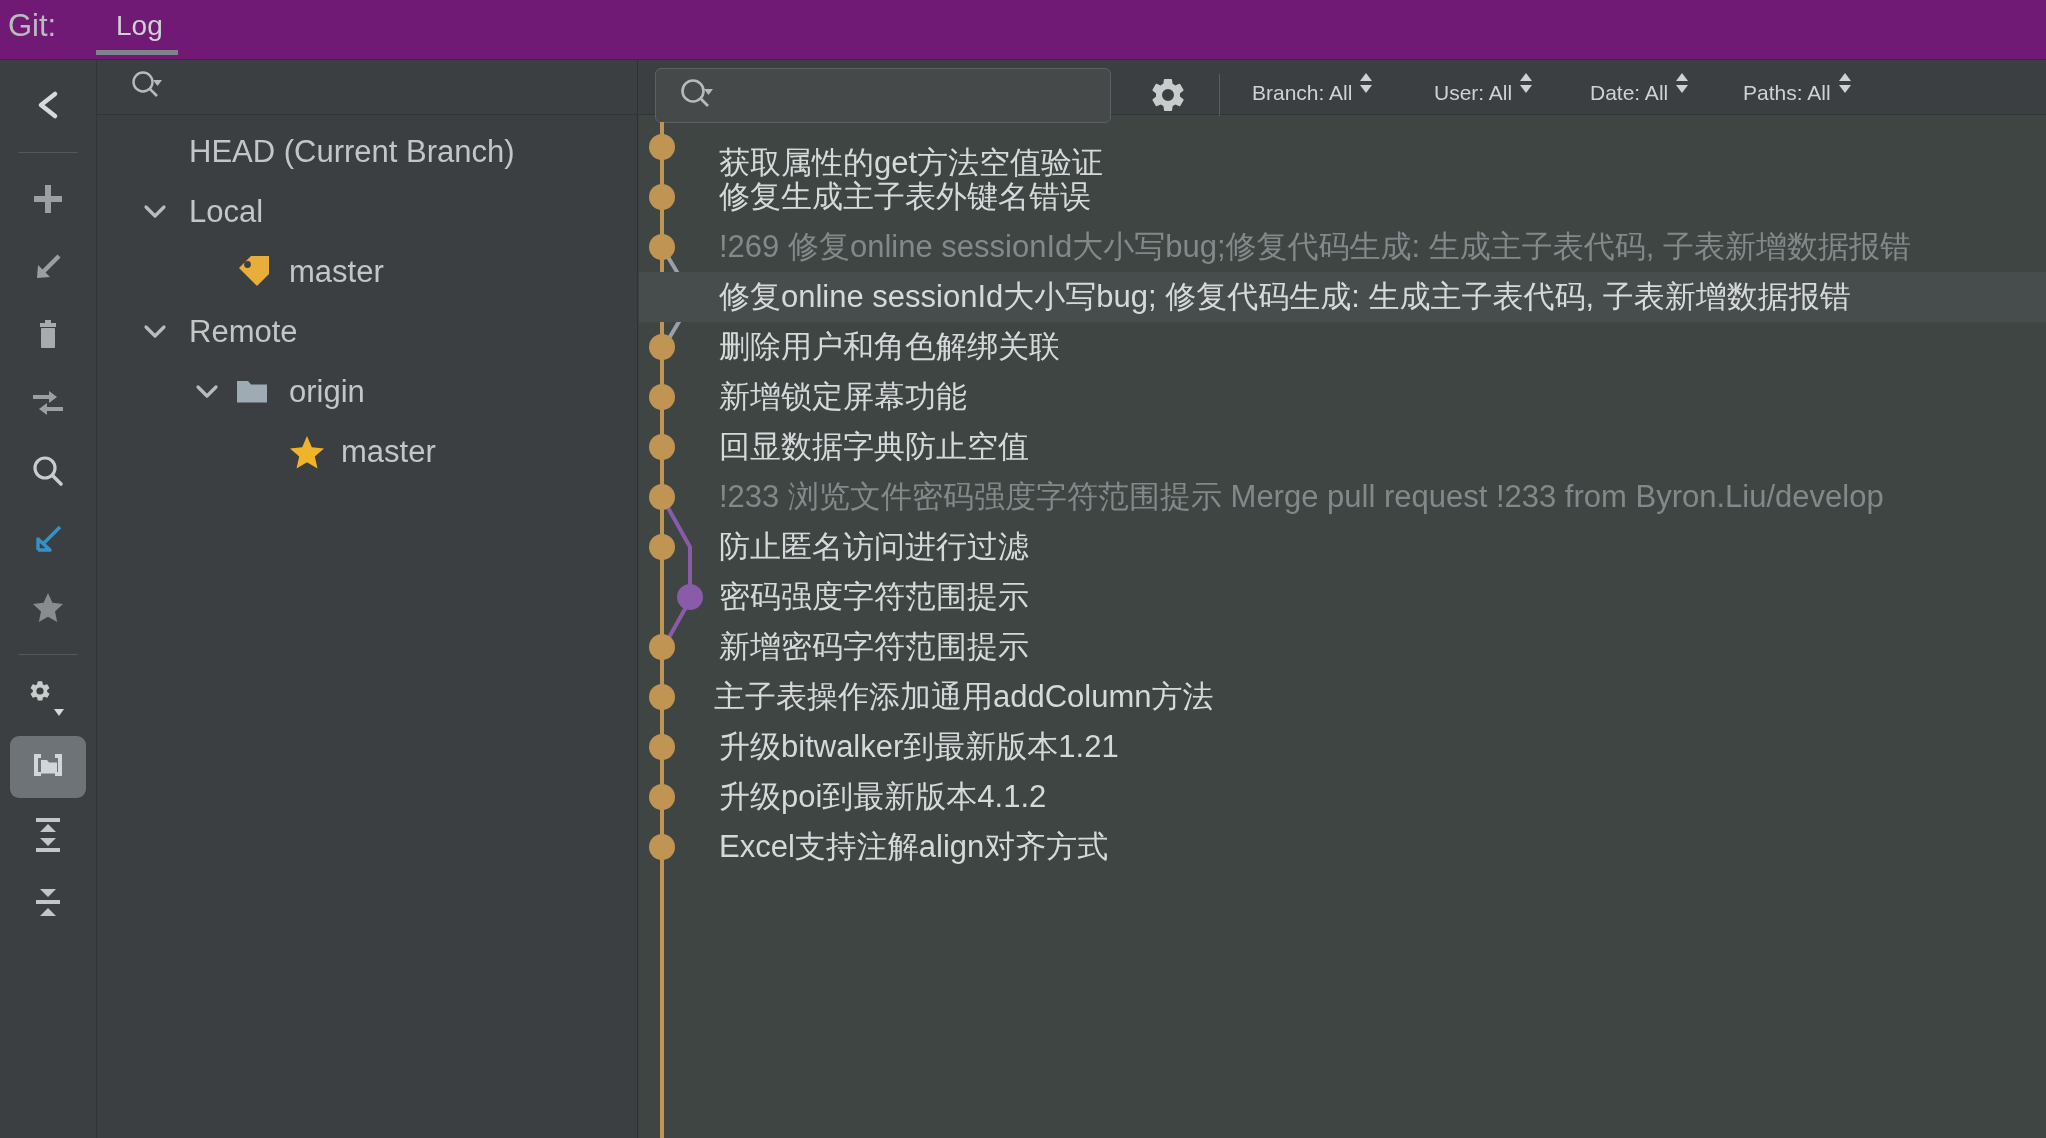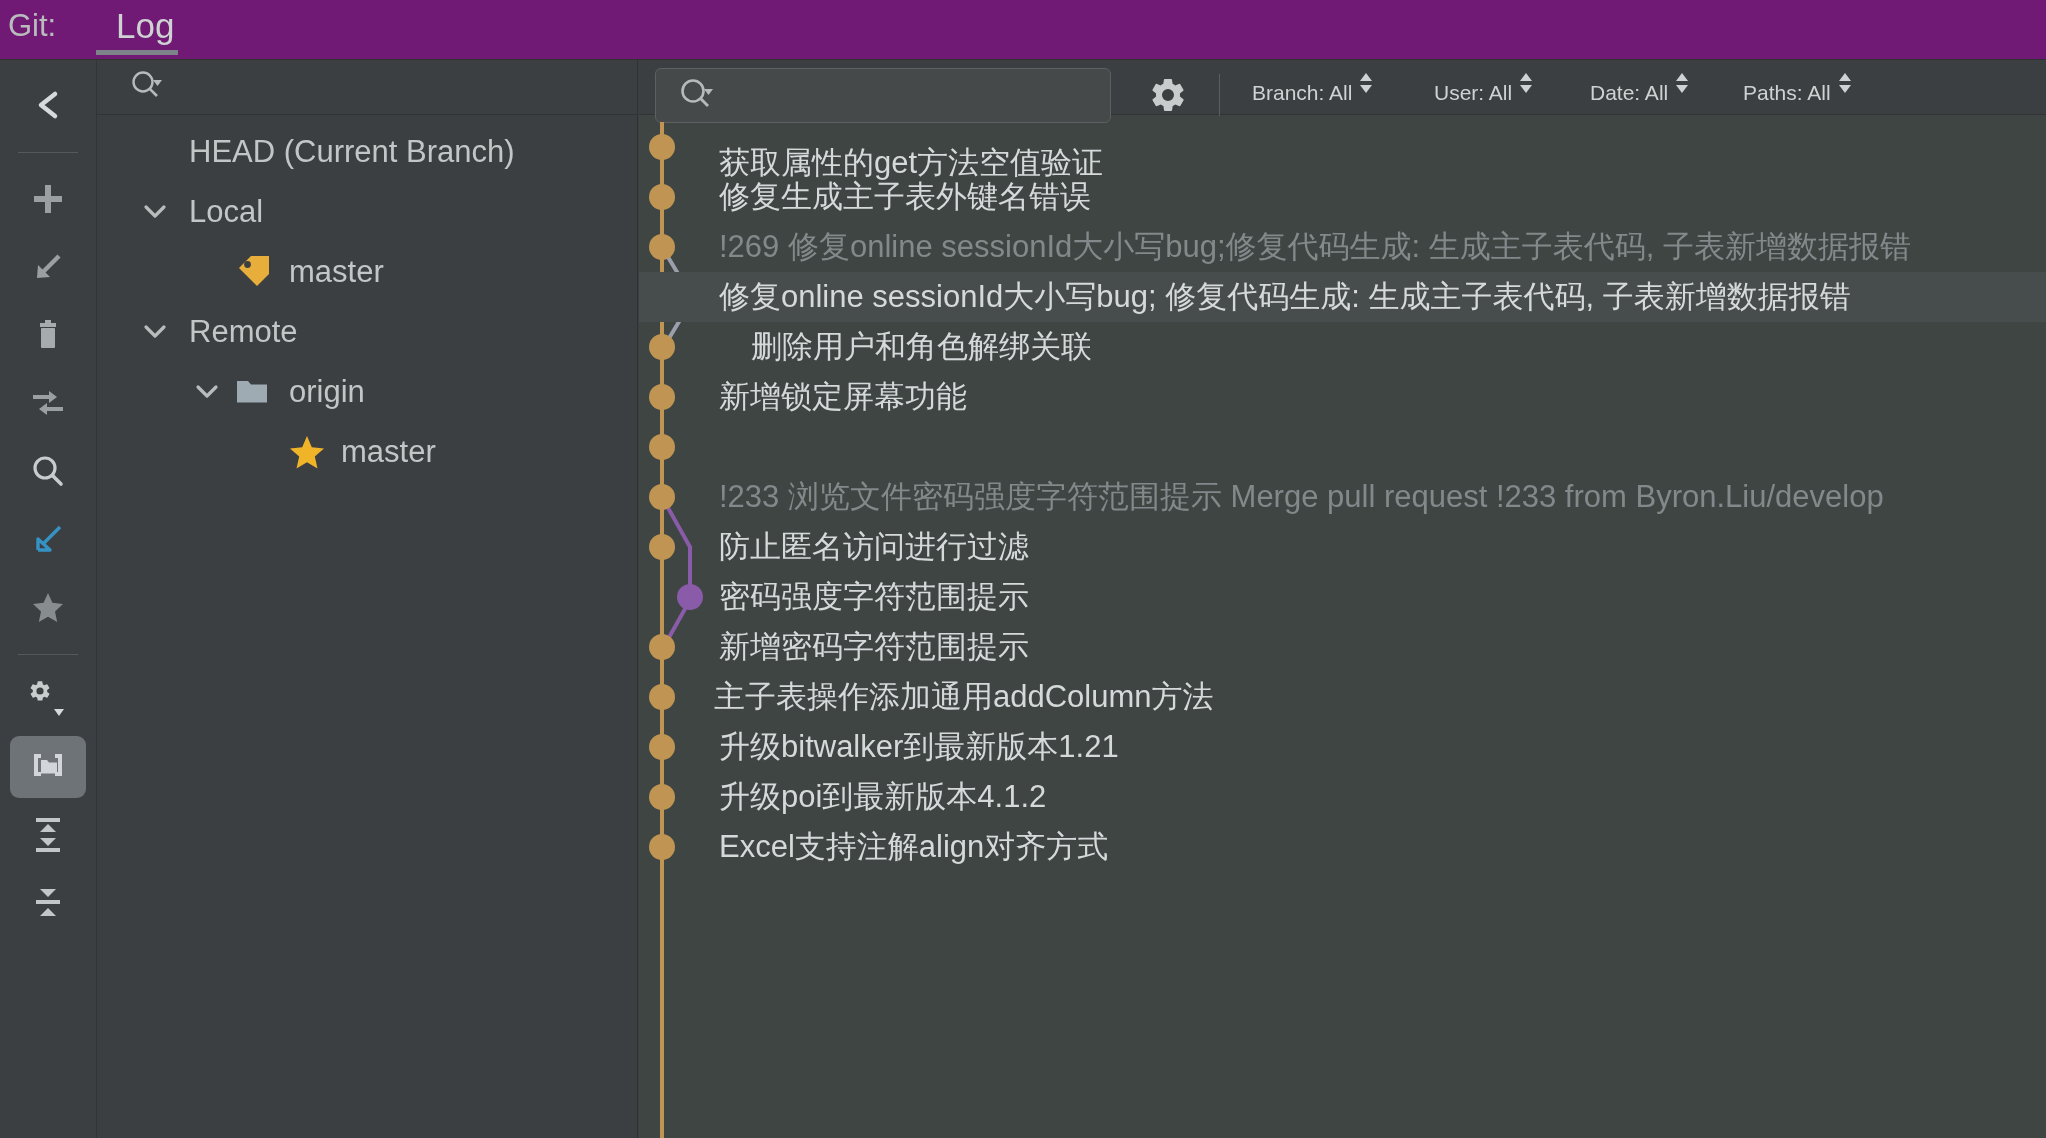--- a/index.html
+++ b/index.html
@@ -16,21 +16,21 @@
     background: #701a75;
     border-bottom: 1px solid #2f3233;
   }
   #git-label {
     position: absolute; left: 8px; top: 0; height: 52px; line-height: 52px;
     font-size: 31px; color: #b9bcbd;
   }
   #tab-log {
     position: absolute; left: 96px; top: 0; height: 52px; line-height: 52px;
     padding: 0 20px;
-    font-size: 35px; color: #cfd2d3;
+    font-size: 28px; color: #cfd2d3;
   }
   #tab-log-underline {
     position: absolute; left: 96px; top: 50px; width: 82px; height: 5px;
     background: #7d8489;
   }
 
   
   #toolbar {
     position: absolute; left: 0; top: 60px; width: 97px; height: 1078px;
     background: #3c3f41;
@@ -345,25 +345,28 @@
       <div class="crow" style="top: 50px;">
         <span class="cmsg" style="left: 80px;">修复生成主子表外键名错误</span>
       </div>
       <div class="crow" style="top: 100px;">
         <span class="cmsg muted" style="left: 80px;">!269 修复online sessionId大小写bug;修复代码生成: 生成主子表代码, 子表新增数据报错</span>
       </div>
       <div class="crow sel" style="top: 150px;">
         <span class="cmsg" style="left: 80px;">修复online sessionId大小写bug; 修复代码生成: 生成主子表代码, 子表新增数据报错</span>
       </div>
       <div class="crow" style="top: 200px;">
-        <span class="cmsg" style="left: 80px; margin-left: 32px;">删除用户和角色解绑关联</span>
+        <span class="cmsg" style="left: 80px;">删除用户和角色解绑关联</span>
       </div>
       <div class="crow" style="top: 250px;">
         <span class="cmsg" style="left: 80px;">新增锁定屏幕功能</span>
       </div>
+      <div class="crow" style="top: 300px;">
+        <span class="cmsg" style="left: 80px;">回显数据字典防止空值</span>
+      </div>
       <div class="crow" style="top: 350px;">
         <span class="cmsg muted" style="left: 80px;">!233 浏览文件密码强度字符范围提示 Merge pull request !233 from Byron.Liu/develop</span>
       </div>
       <div class="crow" style="top: 400px; text-align: center;">
         <span class="cmsg" style="left: 80px;">防止匿名访问进行过滤</span>
       </div>
       <div class="crow" style="top: 450px;">
         <span class="cmsg" style="left: 80px;">密码强度字符范围提示</span>
       </div>
       <div class="crow" style="top: 500px;">

